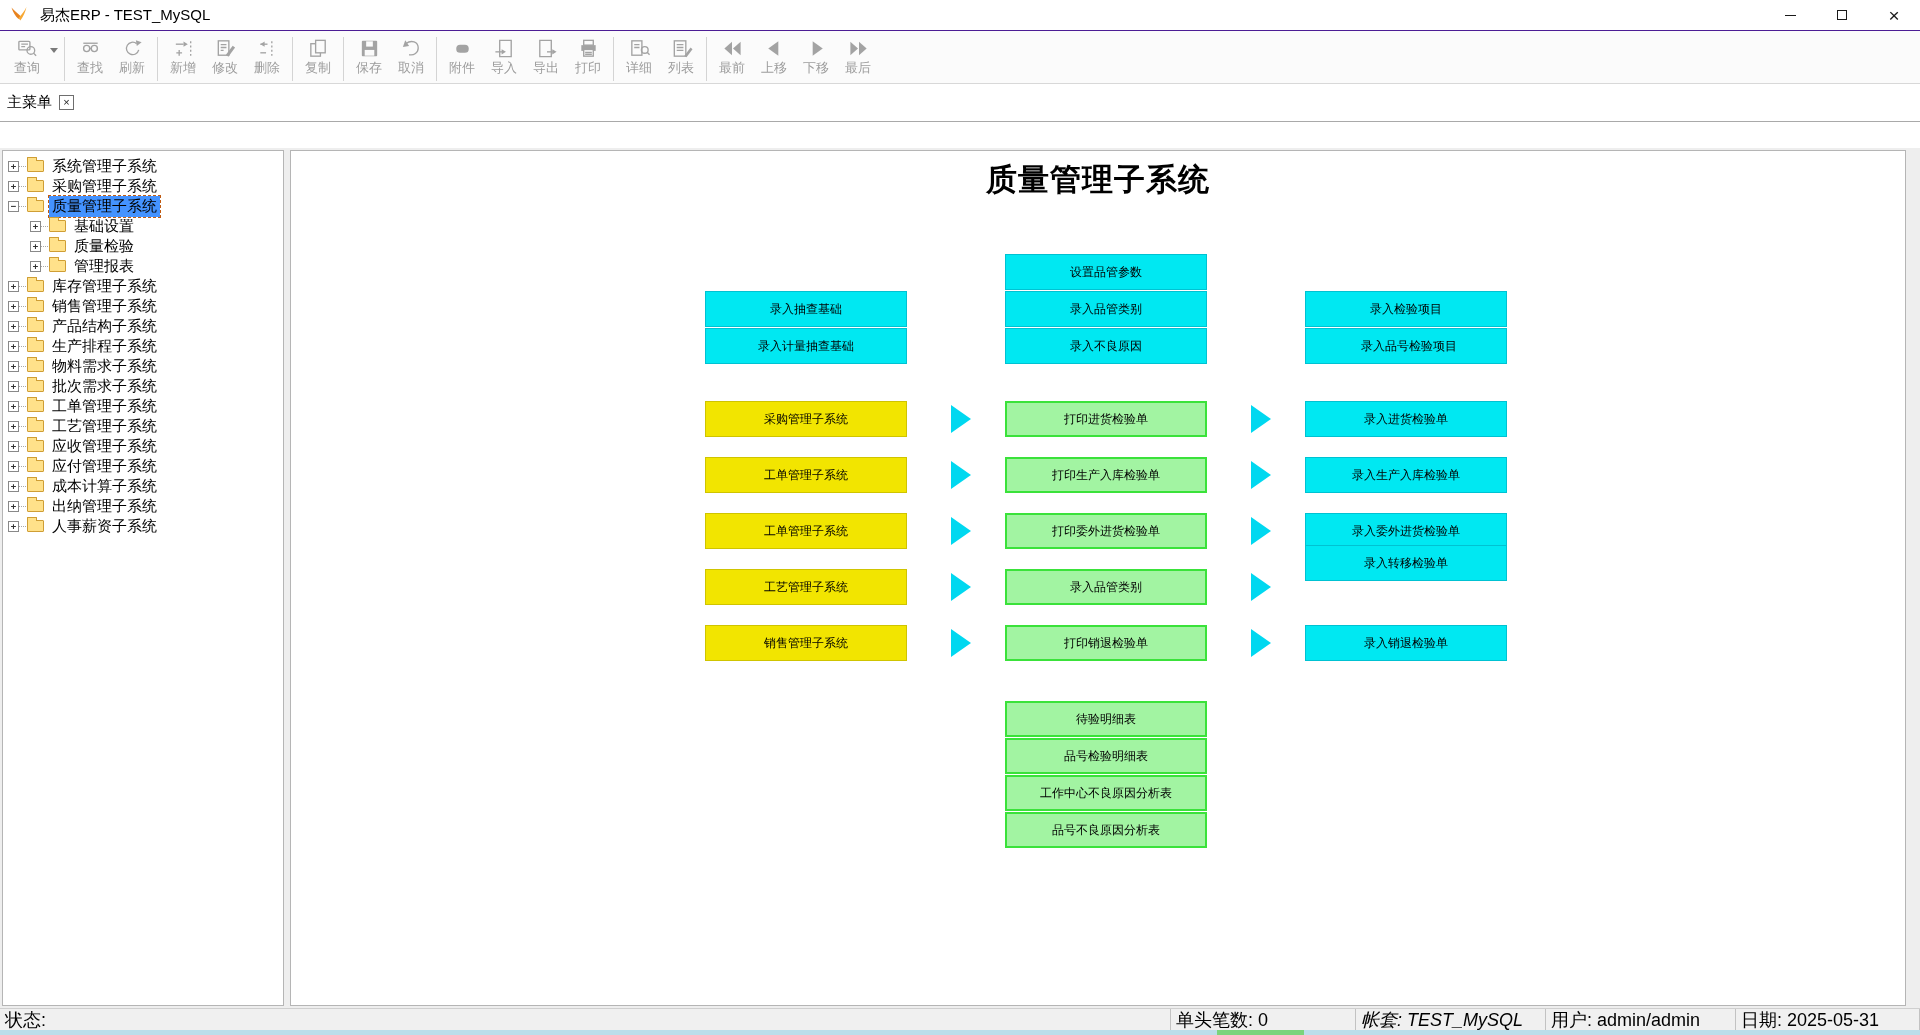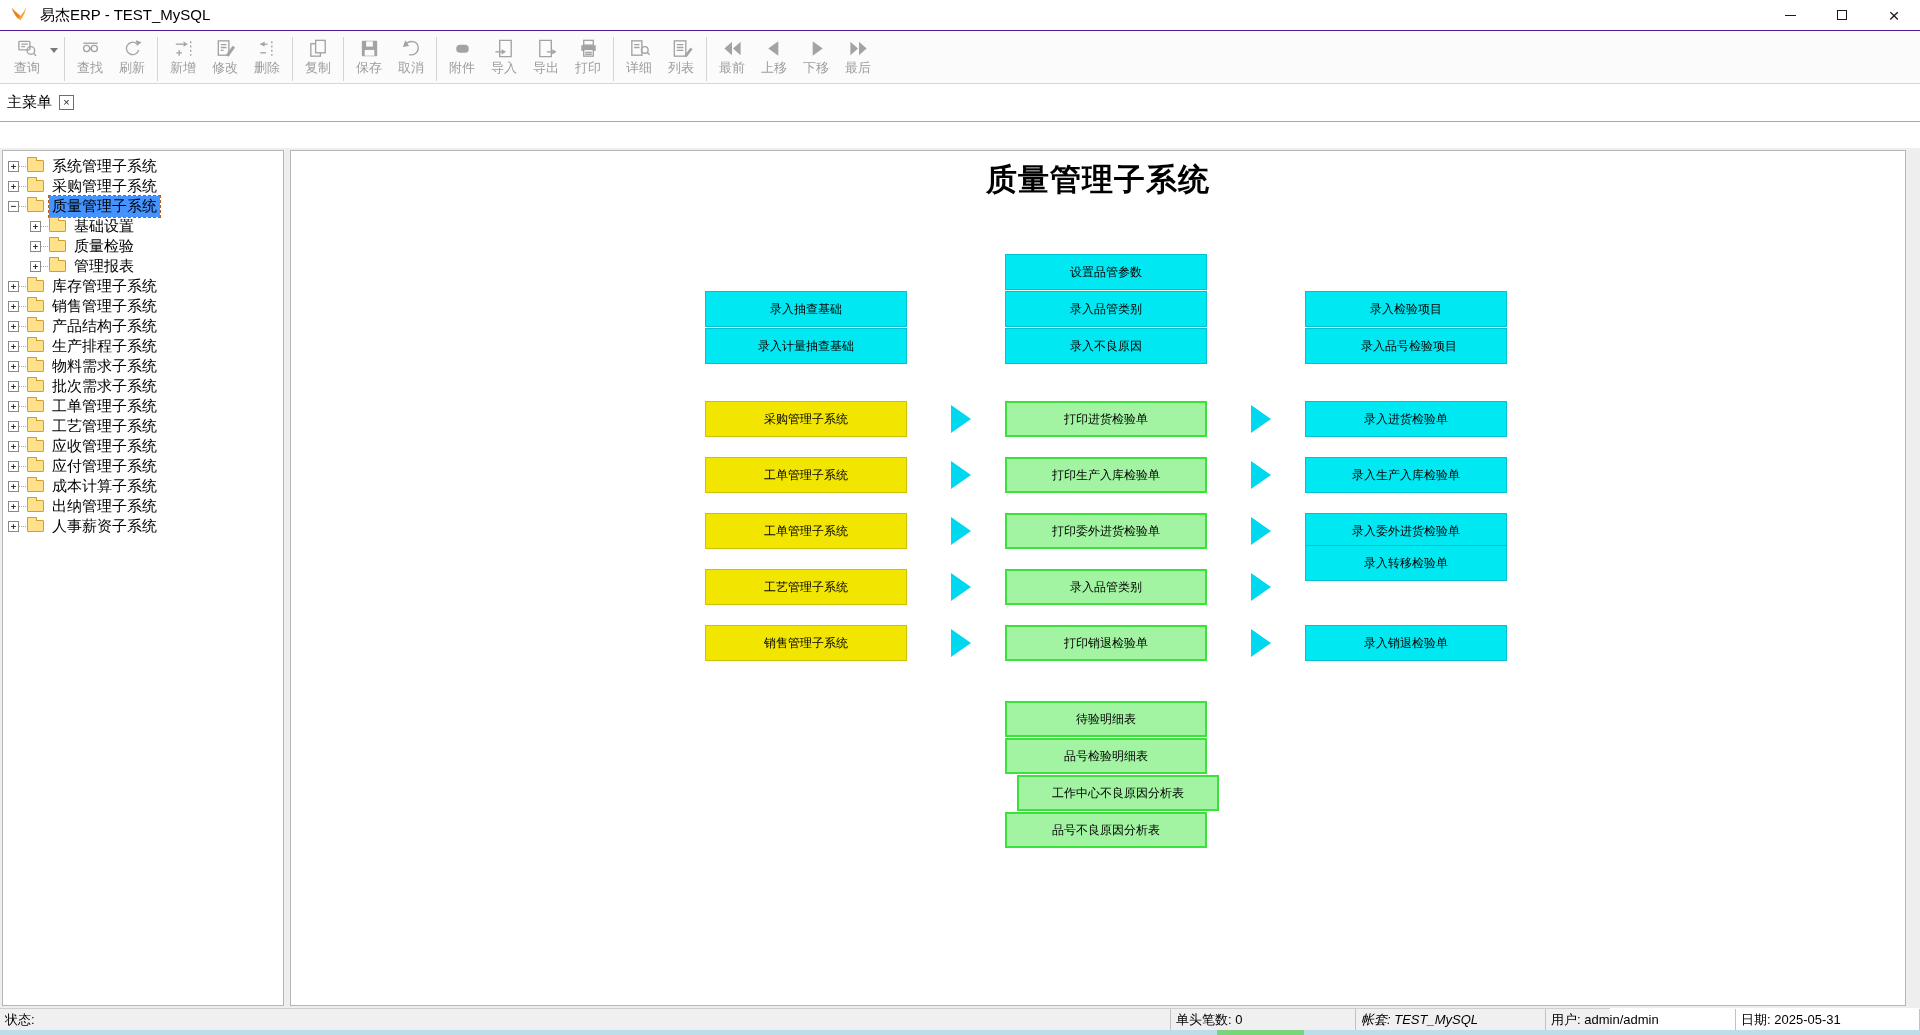--- a/index.html
+++ b/index.html
@@ -58,22 +58,22 @@
   .main-title{position:absolute;left:0;top:8px;width:100%;text-align:center;font-size:31px;font-weight:bold;color:#000;letter-spacing:1px}
   .btn{position:absolute;width:202px;height:36px;display:flex;align-items:center;justify-content:center;
        font-size:12px;color:#000;border:1px solid;cursor:default}
   .btn.cyan{background:#00e8f2;border-color:#00c2d2}
   .btn.yellow{background:#f2e500;border-color:#cfc400}
   .btn.green{background:#a2f4a2;border-color:#3ae23a;border-width:2px}
   .flow-arrow{position:absolute;width:0;height:0;border-left:20px solid #00d8f0;
               border-top:14px solid transparent;border-bottom:14px solid transparent}
 
   
-  .statusbar{position:absolute;left:0;top:1008px;width:1610px;height:22px;background:#f0f0f0;
-             border-top:1px solid #cfcfcf;display:flex;font-size:13px;color:#000}
+  .statusbar{position:absolute;left:0;top:1008px;width:1920px;height:22px;background:#f0f0f0;
+             border-top:1px solid #cfcfcf;display:flex;font-size:18px;color:#000}
   .status-seg{display:flex;align-items:center;padding-left:5px;border-right:1px solid #c2c2c2;white-space:nowrap;overflow:hidden;flex:none}
   .bottomstrip{position:absolute;left:0;top:1030px;width:1920px;height:5px;background:#bcdeea}
   .strip-green{position:absolute;left:1217px;top:0;width:87px;height:5px;background:#7bd47b}
 </style>
 </head>
 <body>
 
 <div id="app">
 
   <div class="titlebar">
@@ -447,21 +447,21 @@
         <div class="btn green" style="left: 714px; top: 418px;">录入品管类别</div>
         <div class="flow-arrow" style="left: 960px; top: 422px;"></div>
         <div class="btn cyan" style="left: 1014px; top: 394px;">录入转移检验单</div>
         <div class="btn yellow" style="left: 414px; top: 474px;">销售管理子系统</div>
         <div class="flow-arrow" style="left: 660px; top: 478px;"></div>
         <div class="btn green" style="left: 714px; top: 474px;">打印销退检验单</div>
         <div class="flow-arrow" style="left: 960px; top: 478px;"></div>
         <div class="btn cyan" style="left: 1014px; top: 474px;">录入销退检验单</div>
         <div class="btn green" style="left: 714px; top: 550px;">待验明细表</div>
         <div class="btn green" style="left: 714px; top: 587px;">品号检验明细表</div>
-        <div class="btn green" style="left: 714px; top: 624px; margin-left: 12px;">工作中心不良原因分析表</div>
+        <div class="btn green" style="left: 714px; top: 624px;">工作中心不良原因分析表</div>
         <div class="btn green" style="left: 714px; top: 661px;">品号不良原因分析表</div>
       </div>
   </div>
 
   <div class="statusbar">
       <div class="status-seg" style="width: 1171px;">状态:</div>
       <div class="status-seg" style="width: 185px;">单头笔数: 0</div>
       <div class="status-seg" style="width: 190px; font-style: italic;">帐套: TEST_MySQL</div>
       <div class="status-seg" style="width: 190px;">用户: admin/admin</div>
       <div class="status-seg" style="width: 184px;">日期: 2025-05-31</div>

